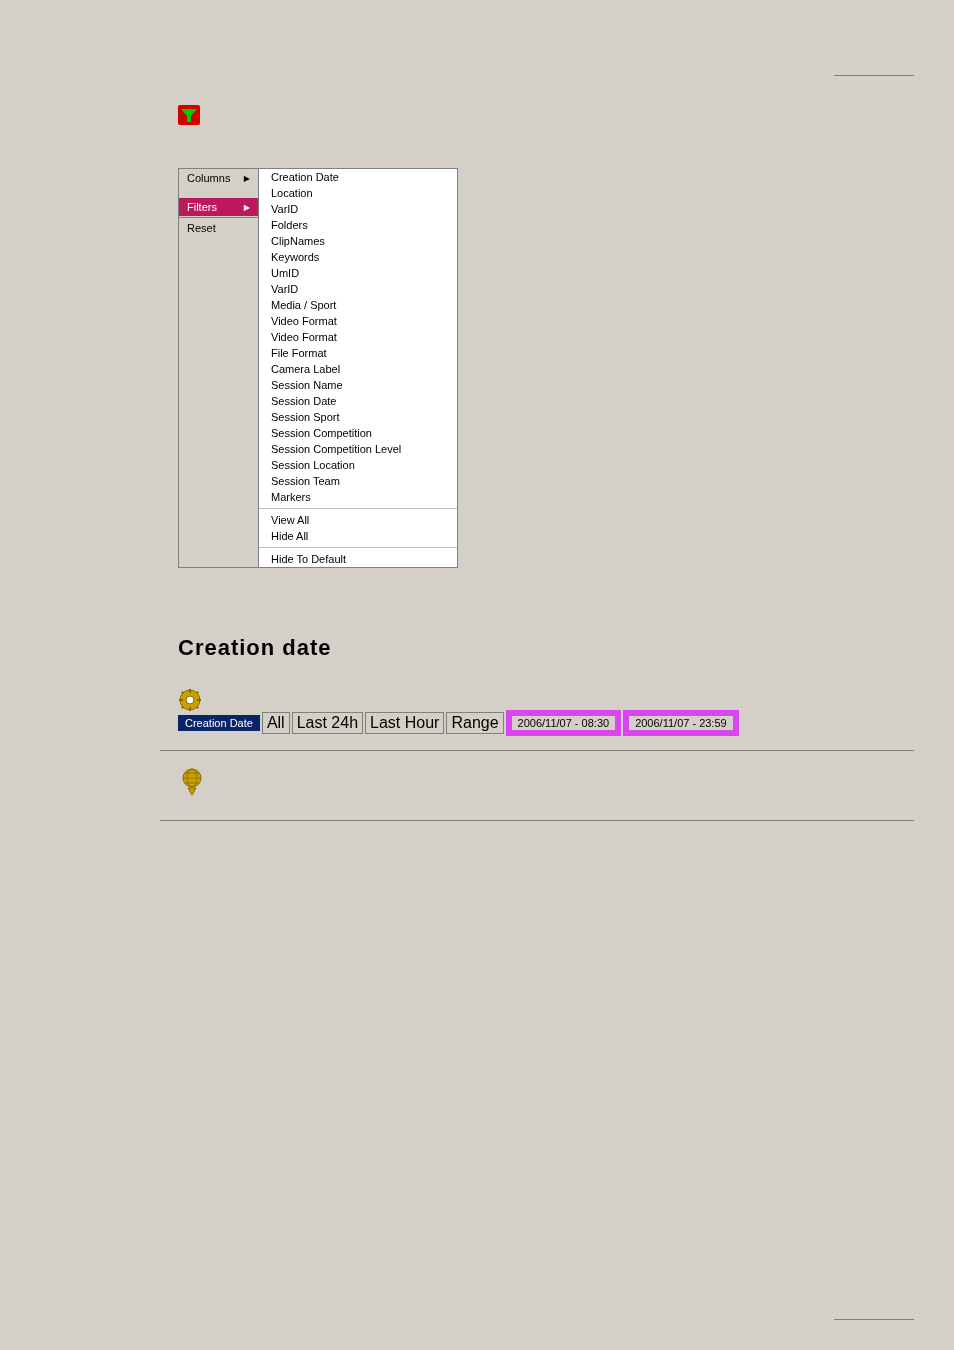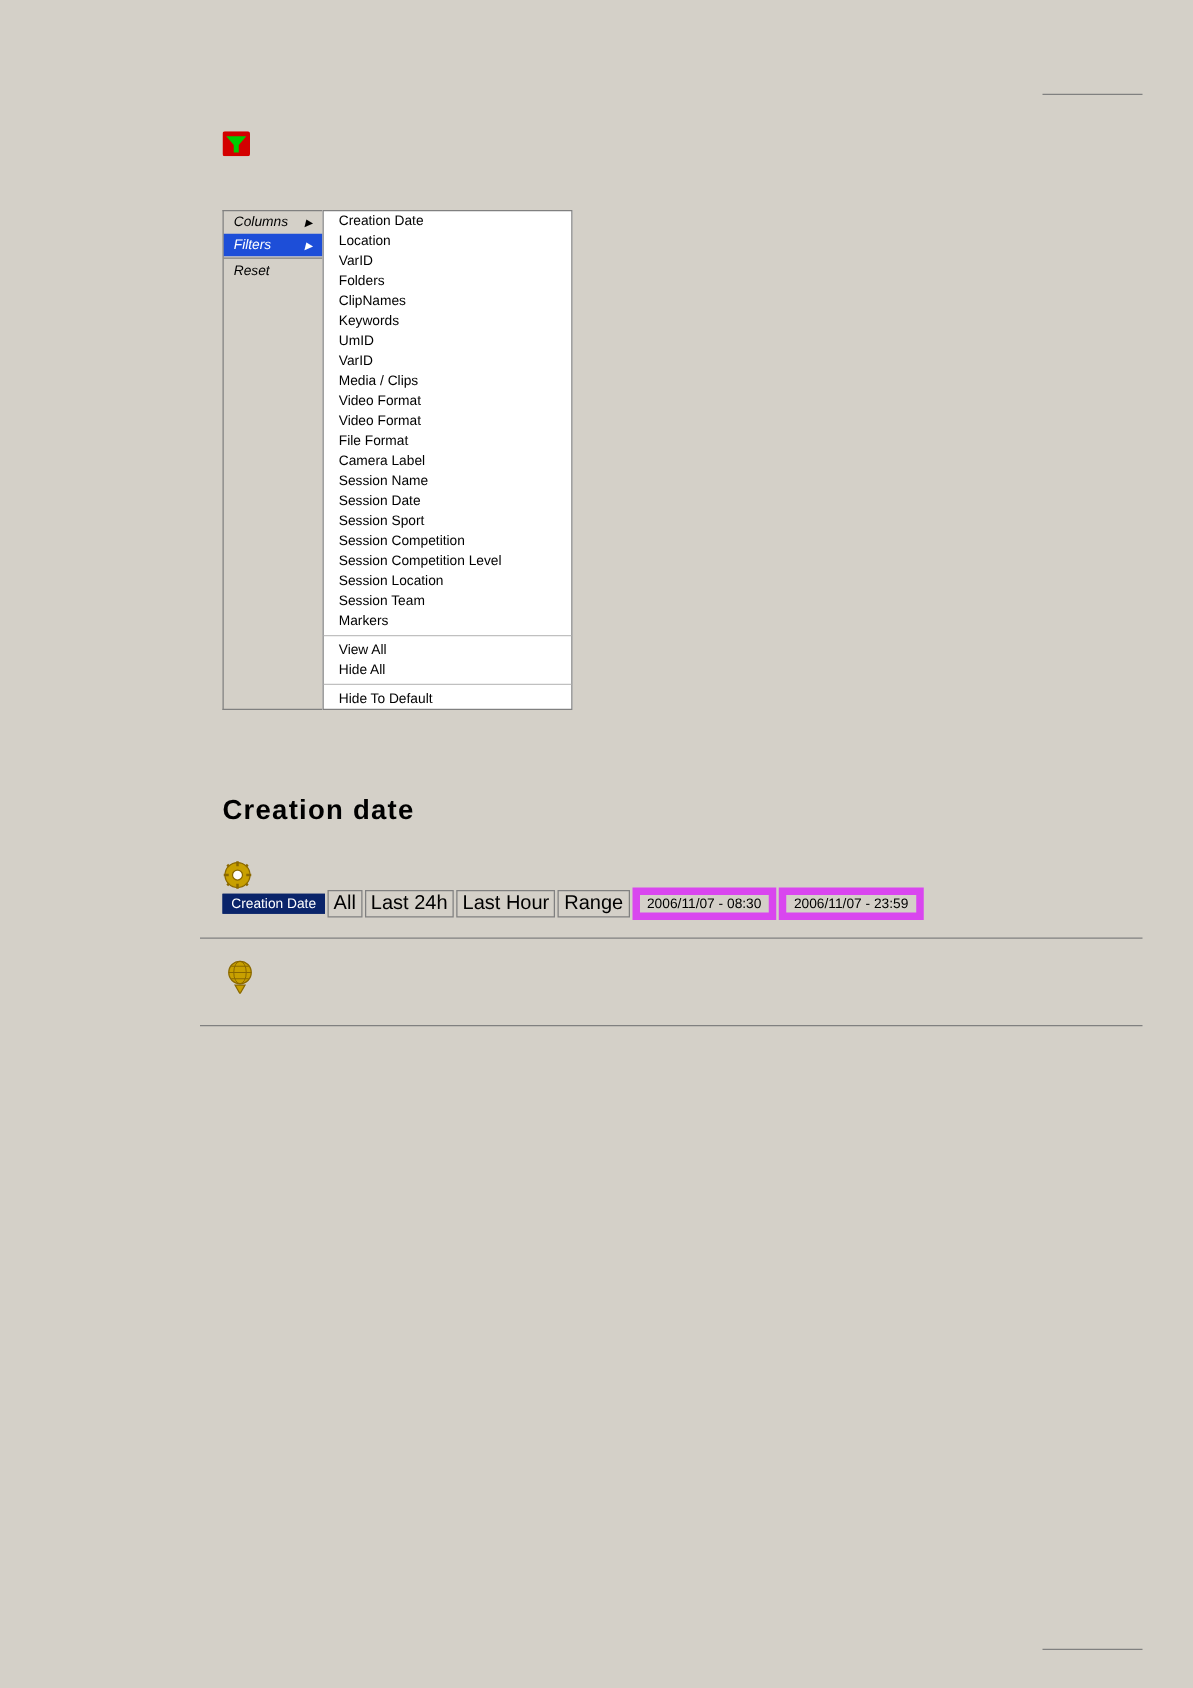--- a/index.html
+++ b/index.html
@@ -42,25 +42,25 @@
       border-right: none;
       width: 80px;
     }
     .menu-left-item {
       padding: 3px 8px;
       cursor: pointer;
       white-space: nowrap;
       display: flex;
       align-items: center;
       justify-content: space-between;
-      font-style: italic;
     }
     .menu-left-item.active {
-      background: #1d4ed8;
+      background: #be185d;
       color: white;
+      margin-top: 11px;
     }
     .menu-left-separator {
       height: 1px;
       background: #808080;
       margin: 1px 0;
     }
     .submenu-arrow {
       font-size: 8px;
     }
 
@@ -195,21 +195,21 @@
   </div>
   <div class="menu-right">
     <div class="menu-right-item">Creation Date</div>
     <div class="menu-right-item">Location</div>
     <div class="menu-right-item">VarID</div>
     <div class="menu-right-item">Folders</div>
     <div class="menu-right-item">ClipNames</div>
     <div class="menu-right-item">Keywords</div>
     <div class="menu-right-item">UmID</div>
     <div class="menu-right-item">VarID</div>
-    <div class="menu-right-item">Media / Clips</div>
+    <div class="menu-right-item">Media / Sport</div>
     <div class="menu-right-item">Video Format</div>
     <div class="menu-right-item">Video Format</div>
     <div class="menu-right-item">File Format</div>
     <div class="menu-right-item">Camera Label</div>
     <div class="menu-right-item">Session Name</div>
     <div class="menu-right-item">Session Date</div>
     <div class="menu-right-item">Session Sport</div>
     <div class="menu-right-item">Session Competition</div>
     <div class="menu-right-item">Session Competition Level</div>
     <div class="menu-right-item">Session Location</div>

